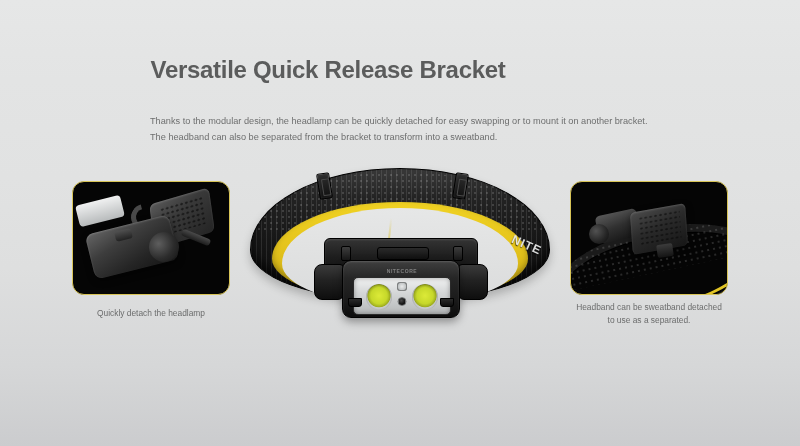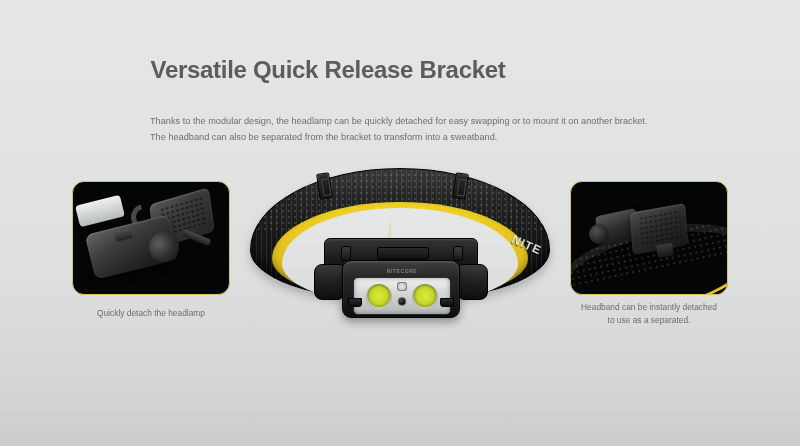--- a/index.html
+++ b/index.html
@@ -368,17 +368,17 @@
     <div class="panel-inner">
       <div class="rp-band"></div>
       <div class="rp-perf"></div>
       <div class="rp-head"></div>
       <div class="rp-knob"></div>
       <div class="rp-bracket"></div>
       <div class="rp-tab"></div>
     </div>
   </div>
   <div class="caption right">
-    <div>Headband can be instantly detached</div>
+    <div>Headband can be sweatband detached</div>
     <div>to use as a separated.</div>
   </div>
 
 </div>
 
 </body></html>

